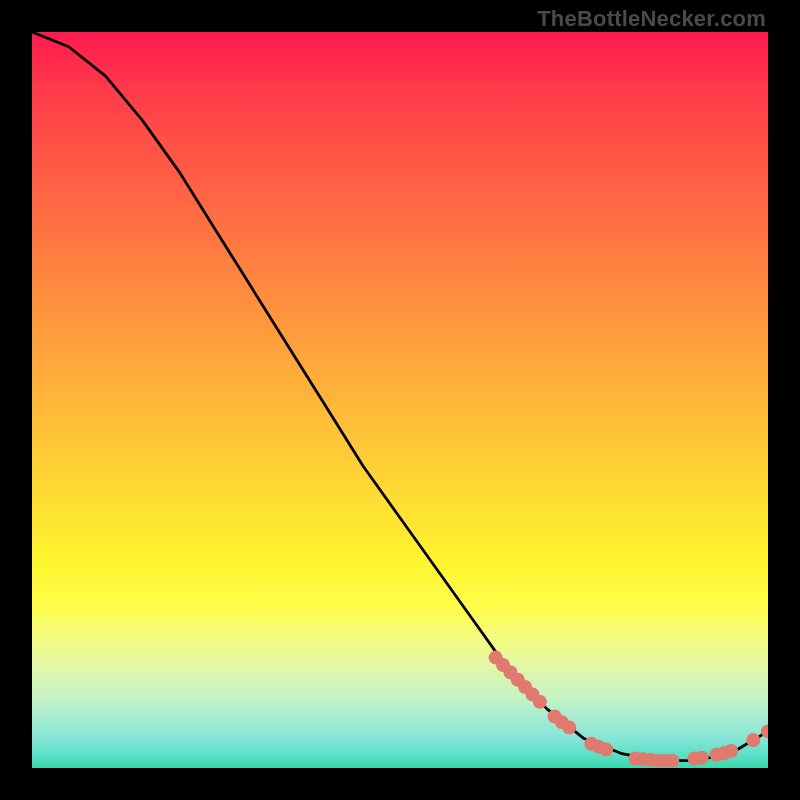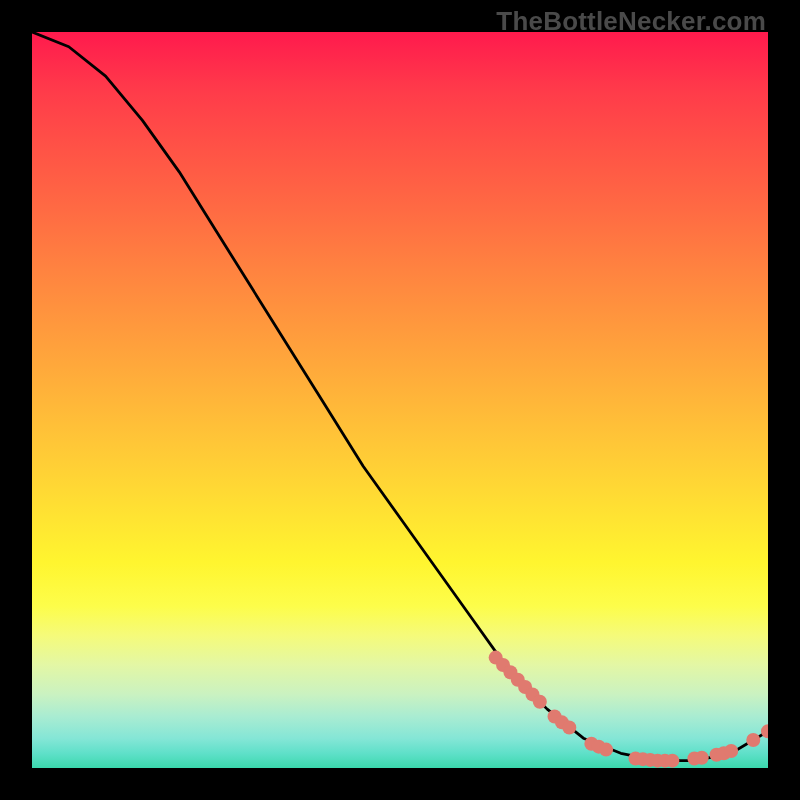--- a/index.html
+++ b/index.html
@@ -50,21 +50,21 @@
     left: 0;
     top: 0;
     width: 736px;
     height: 736px;
   }
   .watermark {
     position: absolute;
     top: 6px;
     right: 34px;
     color: #4a4a4a;
-    font-size: 26px;
+    font-size: 22px;
     font-weight: 600;
     letter-spacing: 0.2px;
   }
 </style>
 </head>
 <body>
 
 <div class="frame">
 
   <div class="watermark">TheBottleNecker.com</div>

